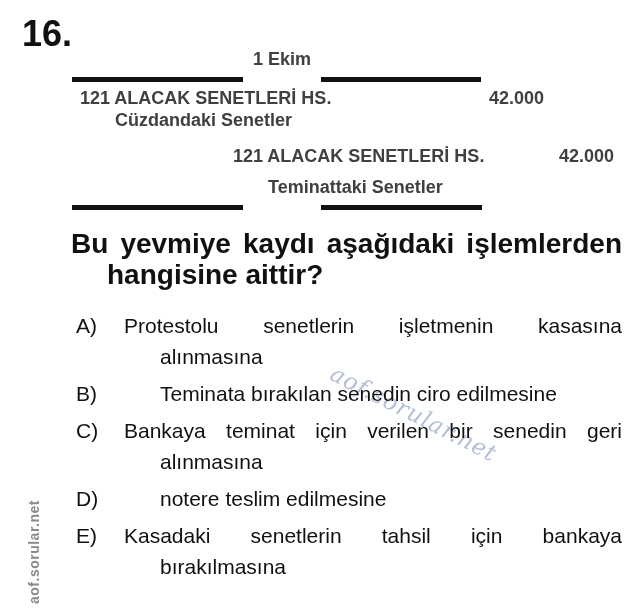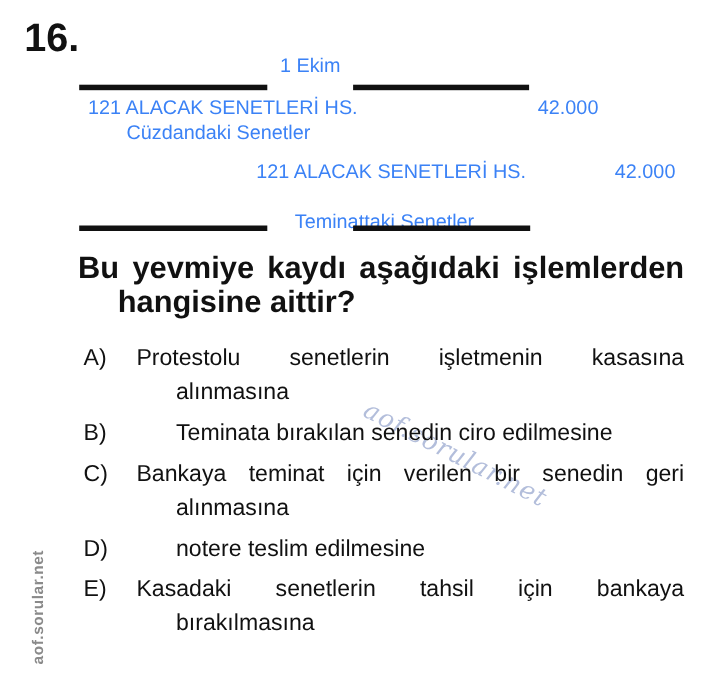--- a/index.html
+++ b/index.html
@@ -13,25 +13,25 @@
     height: 613px;
     background: #ffffff;
     overflow: hidden;
     font-family: "Liberation Sans", sans-serif;
     color: #111111;
   }
 
   
   .abs { position: absolute; }
   .jtext {
-    font-weight: normal;
+    font-weight: bold;
     font-size: 18px;
     line-height: 20px;
     white-space: nowrap;
-    color: #3b82f6;
+    color: #404040;
   }
   .jrule {
     position: absolute;
     height: 5px;
     background: #111111;
   }
   #qnum {
     position: absolute;
     left: 22px;
     top: 20px;
@@ -131,21 +131,21 @@
     <div class="jrule" style="left:321px; top:77px;  width:160px;"></div>
 
     <div class="abs jtext" style="left:80px; top:88px;">121 ALACAK SENETLERİ HS.</div>
     <div class="abs jtext amount" style="left:460px; top:88px;">42.000</div>
 
     <div class="abs jtext" style="left:115px; top:110px;">Cüzdandaki Senetler</div>
 
     <div class="abs jtext" style="left:233px; top:146px;">121 ALACAK SENETLERİ HS.</div>
     <div class="abs jtext amount" style="left:530px; top:146px;">42.000</div>
 
-    <div class="abs jtext" style="left:268px; top:191px;">Teminattaki Senetler</div>
+    <div class="abs jtext" style="left:268px; top:177px;">Teminattaki Senetler</div>
 
     <div class="jrule" style="left:72px;  top:205px; width:171px;"></div>
     <div class="jrule" style="left:321px; top:205px; width:161px;"></div>
   </div>
 
   <div id="question">
     <div class="jline">Bu yevmiye kaydı aşağıdaki işlemlerden</div>
     <div class="lline">hangisine aittir?</div>
   </div>
 

